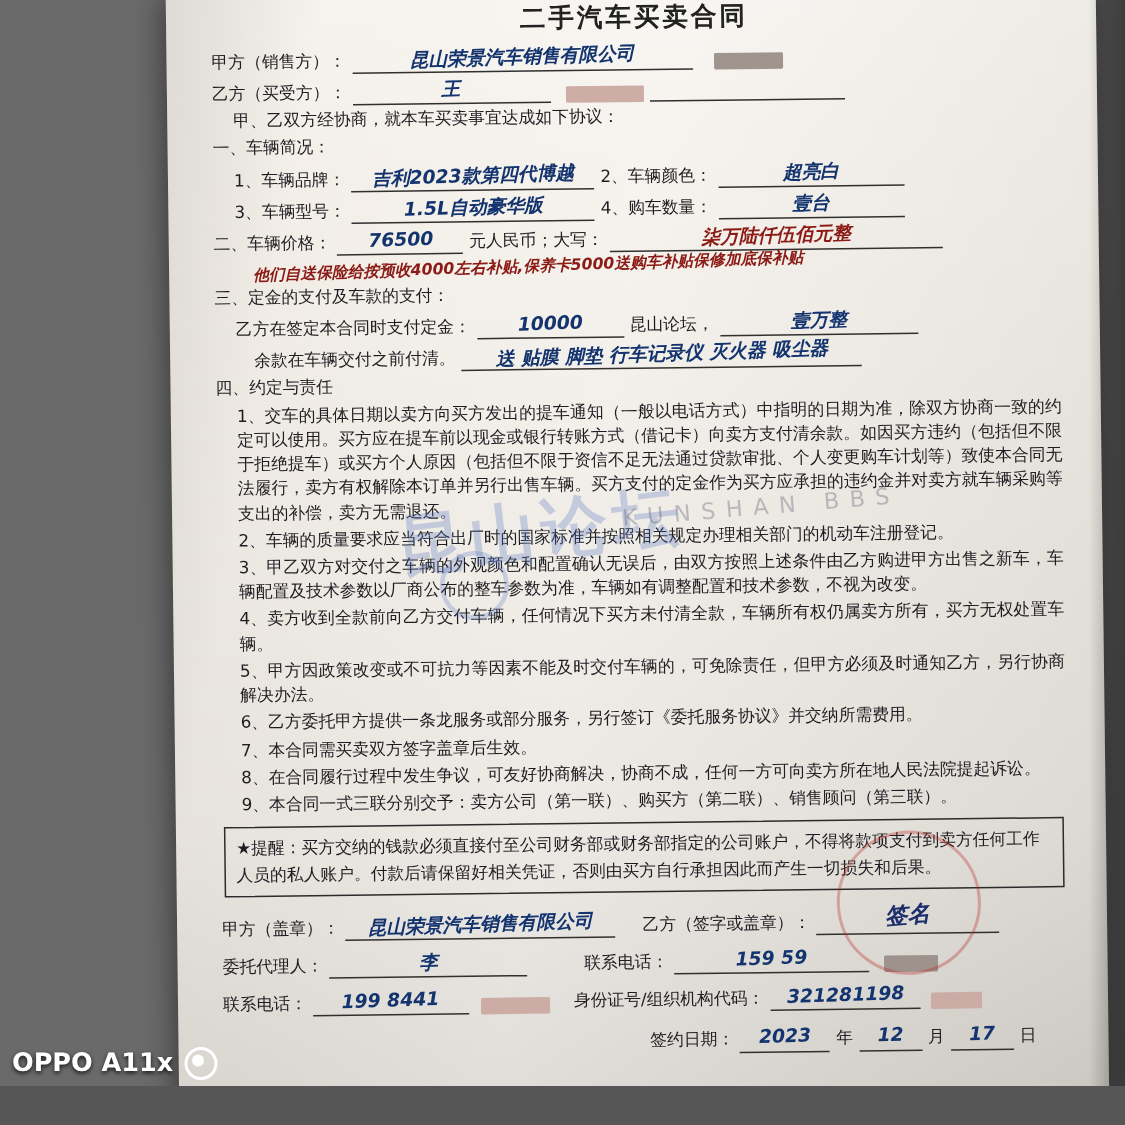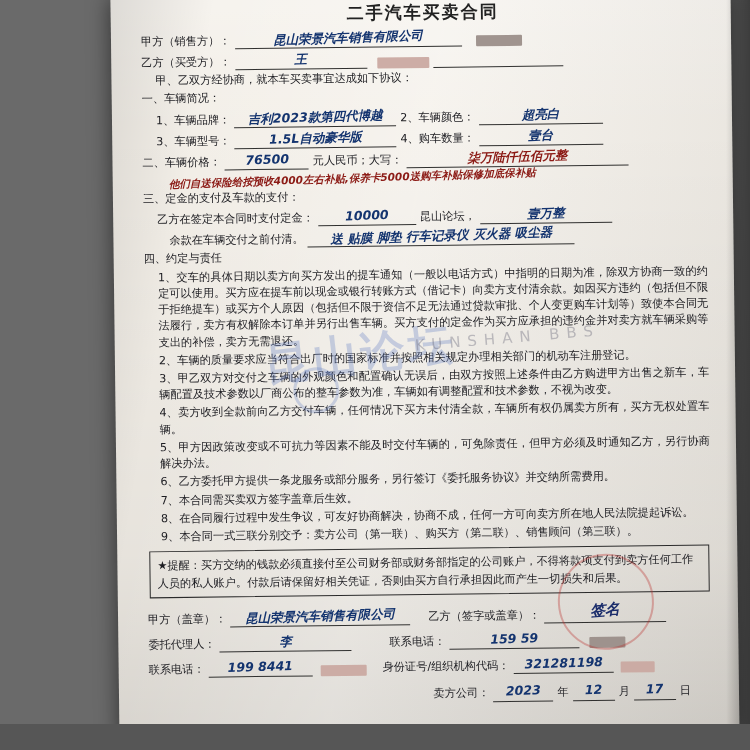--- a/index.html
+++ b/index.html
@@ -226,33 +226,37 @@
       <div class="row" style="margin-top:6px">
         <span class="lbl">联系电话：</span>
         <span class="fill" style="width:92px"><span class="hand">199 8441</span></span>
         <span class="redact" style="width:46px;margin-left:4px"></span>
         <span class="lbl" style="margin-left:12px">身份证号/组织机构代码：</span>
         <span class="fill" style="width:88px"><span class="hand">321281198</span></span>
         <span class="redact" style="width:34px;margin-left:3px"></span>
       </div>
 
       <div class="row" style="margin-top:8px;justify-content:flex-end;padding-right:22px">
-        <span class="lbl">卖方公司：</span>
+        <span class="lbl">签约日期：</span>
         <span class="fill" style="width:48px"><span class="hand">2023</span></span>
         <span class="lbl">年</span>
         <span class="fill" style="width:30px"><span class="hand">12</span></span>
         <span class="lbl">月</span>
         <span class="fill" style="width:30px"><span class="hand">17</span></span>
         <span class="lbl">日</span>
       </div>
 
     </div>
 
     <div class="wm-logo"></div>
     <div class="wm">昆山论坛</div>
     <div class="wm2">KUNSHAN BBS</div>
     <div class="seal"></div>
   </div>
 
   <div class="corner-shadow"></div>
   <div class="bg-bottom"></div>
 
+  <div class="osd">
+    <span>OPPO A11x</span>
+    <span class="dot"></span>
+  </div>
 </div>
 
 </body></html>

